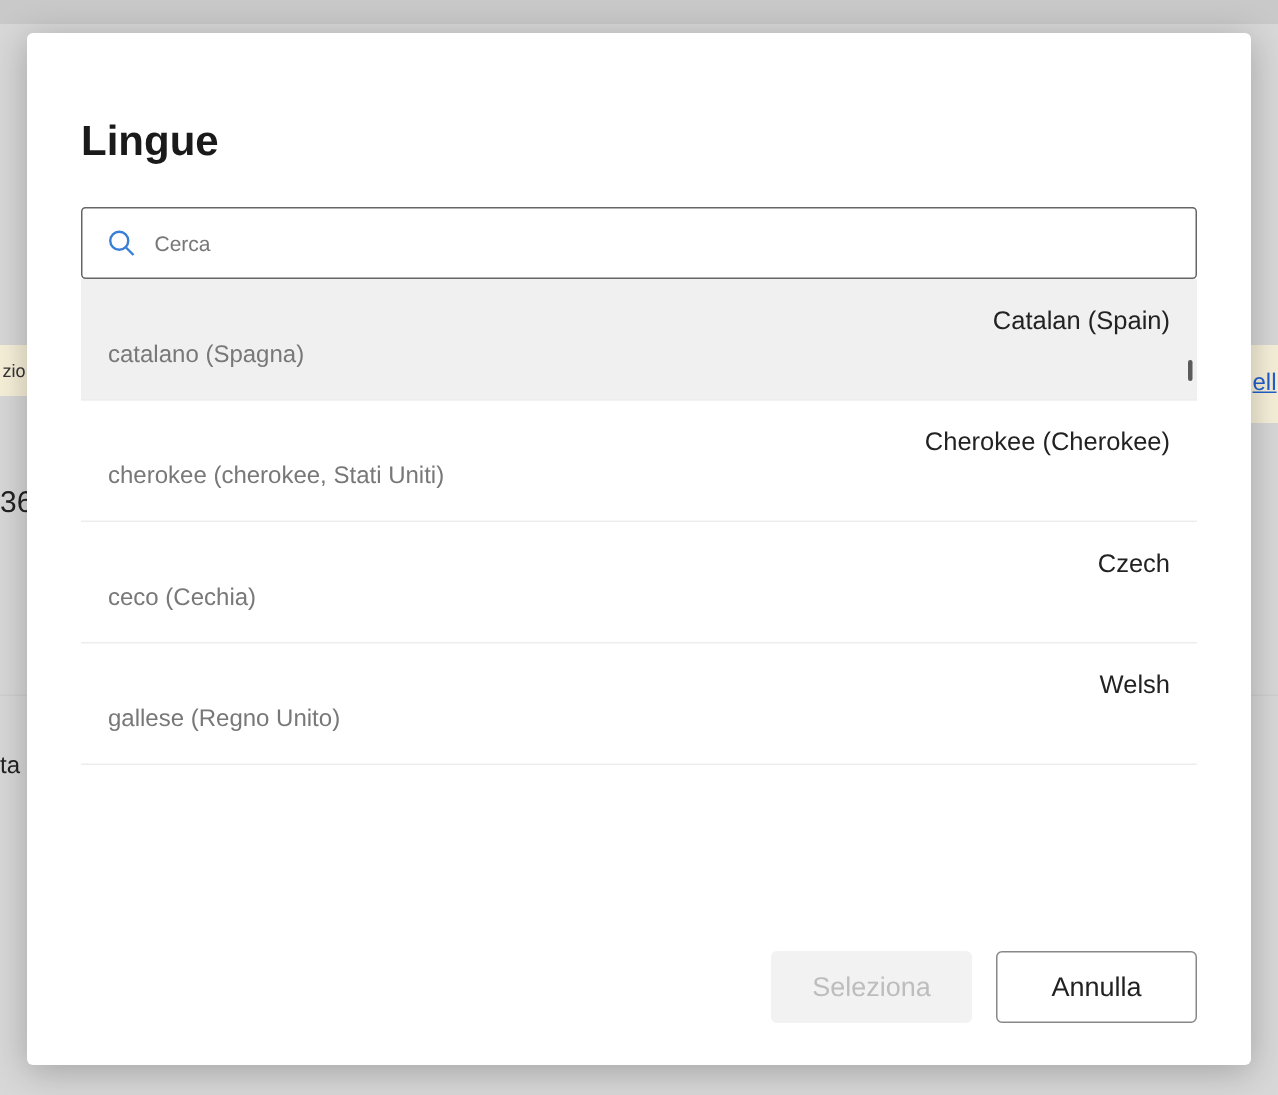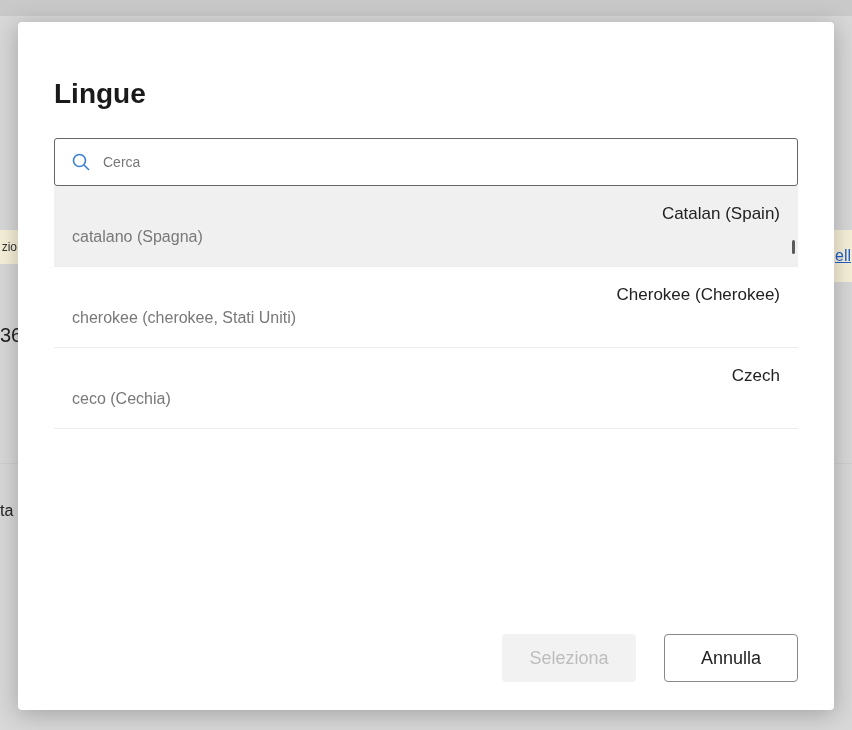--- a/index.html
+++ b/index.html
@@ -148,21 +148,21 @@
       right: 3px;
       top: 54px;
       width: 3px;
       height: 14px;
       background: #5b5b5b;
       border-radius: 2px;
     }
     .dialog-footer {
       display: flex;
       justify-content: flex-end;
-      gap: 28px;
+      gap: 16px;
       margin-top: 24px;
     }
     .btn {
       min-width: 134px;
       height: 48px;
       border-radius: 4px;
       font-size: 18px;
       cursor: pointer;
       padding: 0 24px;
     }
@@ -205,20 +205,24 @@
       <div class="list-item-secondary">catalano (Spagna)</div>
     </div>
     <div class="list-item">
       <div class="list-item-primary">Cherokee (Cherokee)</div>
       <div class="list-item-secondary">cherokee (cherokee, Stati Uniti)</div>
     </div>
     <div class="list-item">
       <div class="list-item-primary">Czech</div>
       <div class="list-item-secondary">ceco (Cechia)</div>
     </div>
+    <div class="list-item">
+      <div class="list-item-primary">Welsh</div>
+      <div class="list-item-secondary">gallese (Regno Unito)</div>
+    </div>
     <div class="scrollbar-thumb"></div>
   </div>
 
   <div class="dialog-footer">
     <button class="btn btn-primary">Seleziona</button>
     <button class="btn btn-secondary">Annulla</button>
   </div>
 </div>
 
 </body></html>

